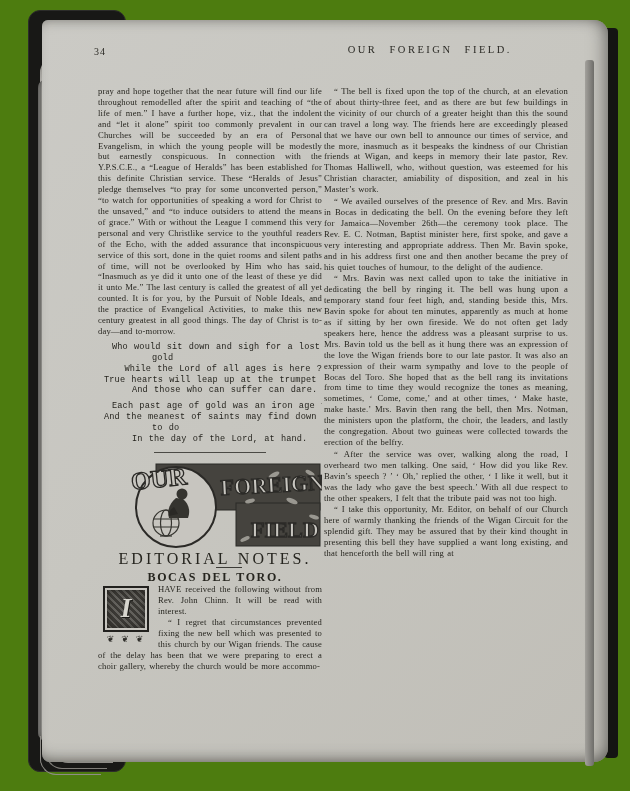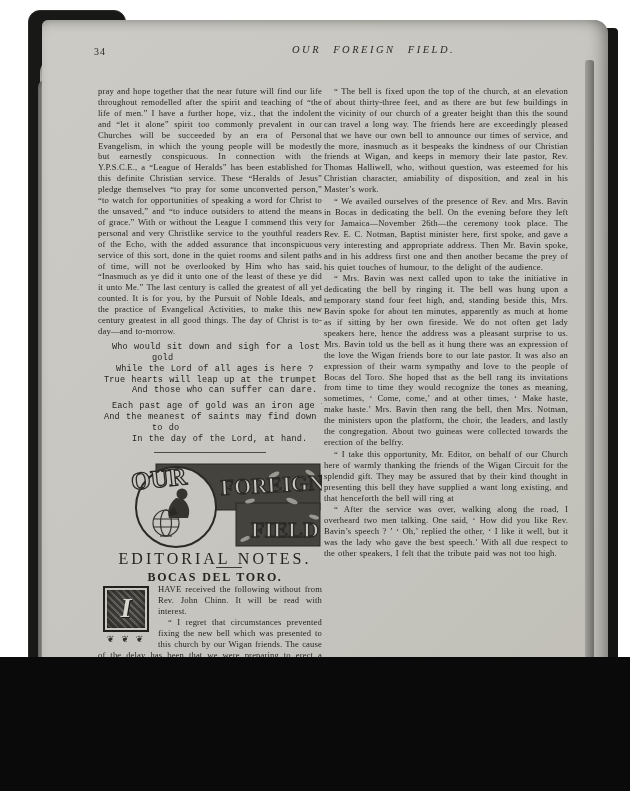--- a/index.html
+++ b/index.html
@@ -1,16 +1,16 @@
 <!DOCTYPE html>
 <html><head>
 <meta charset="utf-8">
 <style>
   html,body{margin:0;padding:0;background:#0a0a0a;}
-  .stage{position:relative;width:630px;height:657px;background:#ffffff;overflow:hidden;
+  .stage{position:relative;width:630px;height:791px;background:#4d7c0f;overflow:hidden;
          font-family:"Liberation Serif","DejaVu Serif",serif;}
   
   .book-cover{position:absolute;left:28px;top:10px;width:96px;height:760px;
               background:#181816;border:1px solid #2c2c2a;border-radius:12px;}
   .book-cover-right{position:absolute;right:12px;top:28px;width:14px;height:730px;
               background:#141412;border-radius:4px;}
   
   .page-edges{position:absolute;left:38px;top:78px;width:62px;height:664px;
       border-radius:10px 0 0 10px;
       background:
@@ -29,36 +29,36 @@
   
   .page{position:absolute;left:42px;top:20px;width:566px;height:742px;
         background:linear-gradient(135deg,#cbcac5 0%,#c7c6c0 45%,#c0beb7 100%);
         border-radius:6px 14px 14px 8px;
         box-shadow:inset -14px 0 18px -12px #6b6a66, inset 0 -12px 16px -12px #55544f,
                    inset 0 10px 14px -12px #706f6a;}
   .right-page-edge{position:absolute;right:14px;top:40px;width:9px;height:706px;
         background:linear-gradient(90deg,#a3a19c,#6e6d69);border-radius:3px;}
   
   .page-number{position:absolute;left:52px;top:26px;font-size:10px;color:#2b2a25;letter-spacing:1px;}
-  .running-title{position:absolute;left:250px;top:24px;width:220px;text-align:left;
-        font-size:10.5px;color:#2b2a25;letter-spacing:2.5px;word-spacing:7px;font-style:italic;}
+  .running-title{position:absolute;left:250px;top:24px;width:220px;text-align:right;
+        font-size:10.5px;color:#2b2a25;letter-spacing:2.5px;word-spacing:7px;}
   
   .col{position:absolute;top:66px;height:652px;overflow:hidden;color:#26251f;
        font-size:8.6px;line-height:10.9px;text-align:justify;
        letter-spacing:0.15px;word-spacing:0.8px;}
   .col-left{left:56px;width:224px;}
   .col-right{left:282px;width:244px;}
   .col p{margin:0 0 1px 0;text-indent:10px;}
   .col p.no-indent{text-indent:0;}
   
   .poem{margin:5px 0 4px 6px;text-align:left;}
   .poem .line{white-space:nowrap;font-family:Liberation Mono, monospace;}
   .stanza2{margin-top:5px;}
   .i0{margin-left:0;} .i1{margin-left:8px;} .i2{margin-left:28px;}
-  .i3{margin-left:12px;} .i4{margin-left:48px;}
+  .i3{margin-left:12px;text-align:right;} .i4{margin-left:48px;}
   .rule{border:none;border-top:1px solid #4b4a45;width:112px;margin:7px auto 6px auto;}
   
   .masthead{margin:2px 0 2px 26px;width:198px;height:88px;}
   
   .editorial-heading{text-align:center;font-size:16px;font-weight:normal;letter-spacing:3px;
         color:#26251f;margin:4px 0 1px 14px;text-indent:0;}
   .heading-rule{border:none;border-top:1px solid #3c3b37;width:26px;margin:2px auto 4px auto;
         margin-left:118px;}
   .section-heading{text-align:center;font-size:12px;font-weight:bold;letter-spacing:1.6px;
         color:#26251f;margin:0 0 5px 14px;text-indent:0;}
@@ -153,18 +153,18 @@
         <div class="ornaments">❦ ❦ ❦</div>
       </div>
       <p class="no-indent">HAVE received the following without from Rev. John Chinn.  It will be read with interest.</p>
       <p>“ I regret that circumstances prevented fixing the new bell which was presented to this church by our Wigan friends.  The cause of the delay has been that we were preparing to erect a choir gallery, whereby the church would be more accommo-</p>
     </div>
 
     <div class="col col-right">
       <p>“ The bell is fixed upon the top of the church, at an elevation of about thirty-three feet, and as there are but few buildings in the vicinity of our church of a greater height than this the sound can travel a long way.  The friends here are exceedingly pleased that we have our own bell to announce our times of service, and the more, inasmuch as it bespeaks the kindness of our Christian friends at Wigan, and keeps in memory their late pastor, Rev. Thomas Halliwell, who, without question, was esteemed for his Christian character, amiability of disposition, and zeal in his Master’s work.</p>
       <p>“ We availed ourselves of the presence of Rev. and Mrs. Bavin in Bocas in dedicating the bell. On the evening before they left for Jamaica—November 26th—the ceremony took place.  The Rev. E. C. Notman, Baptist minister here, first spoke, and gave a very interesting and appropriate address.  Then Mr. Bavin spoke, and in his address first one and then another became the prey of his quiet touches of humour, to the delight of the audience.</p>
       <p>“ Mrs. Bavin was next called upon to take the initiative in dedicating the bell by ringing it.  The bell was hung upon a temporary stand four feet high, and, standing beside this, Mrs. Bavin spoke for about ten minutes, apparently as much at home as if sitting by her own fireside.  We do not often get lady speakers here, hence the address was a pleasant surprise to us.  Mrs. Bavin told us the bell as it hung there was an expression of the love the Wigan friends bore to our late pastor.  It was also an expression of their warm sympathy and love to the people of Bocas del Toro.  She hoped that as the bell rang its invitations from time to time they would recognize the tones as meaning, sometimes, ‘ Come, come,’ and at other times, ‘ Make haste, make haste.’  Mrs. Bavin then rang the bell, then Mrs. Notman, the ministers upon the platform, the choir, the leaders, and lastly the congregation.  About two guineas were collected towards the erection of the belfry.</p>
+      <p>“ After the service was over, walking along the road, I overheard two men talking.  One said, ‘ How did you like Rev. Bavin’s speech ? ’ ‘ Oh,’ replied the other, ‘ I like it well, but it was the lady who gave the best speech.’  With all due respect to the other speakers, I felt that the tribute paid was not too high.</p>
       <p>“ I take this opportunity, Mr. Editor, on behalf of our Church here of warmly thanking the friends of the Wigan Circuit for the splendid gift.  They may be assured that by their kind thought in presenting this bell they have supplied a want long existing, and that henceforth the bell will ring at</p>
-      <p>“ After the service was over, walking along the road, I overheard two men talking.  One said, ‘ How did you like Rev. Bavin’s speech ? ’ ‘ Oh,’ replied the other, ‘ I like it well, but it was the lady who gave the best speech.’  With all due respect to the other speakers, I felt that the tribute paid was not too high.</p>
     </div>
 
   </div>
 </div>
 
 </body></html>

